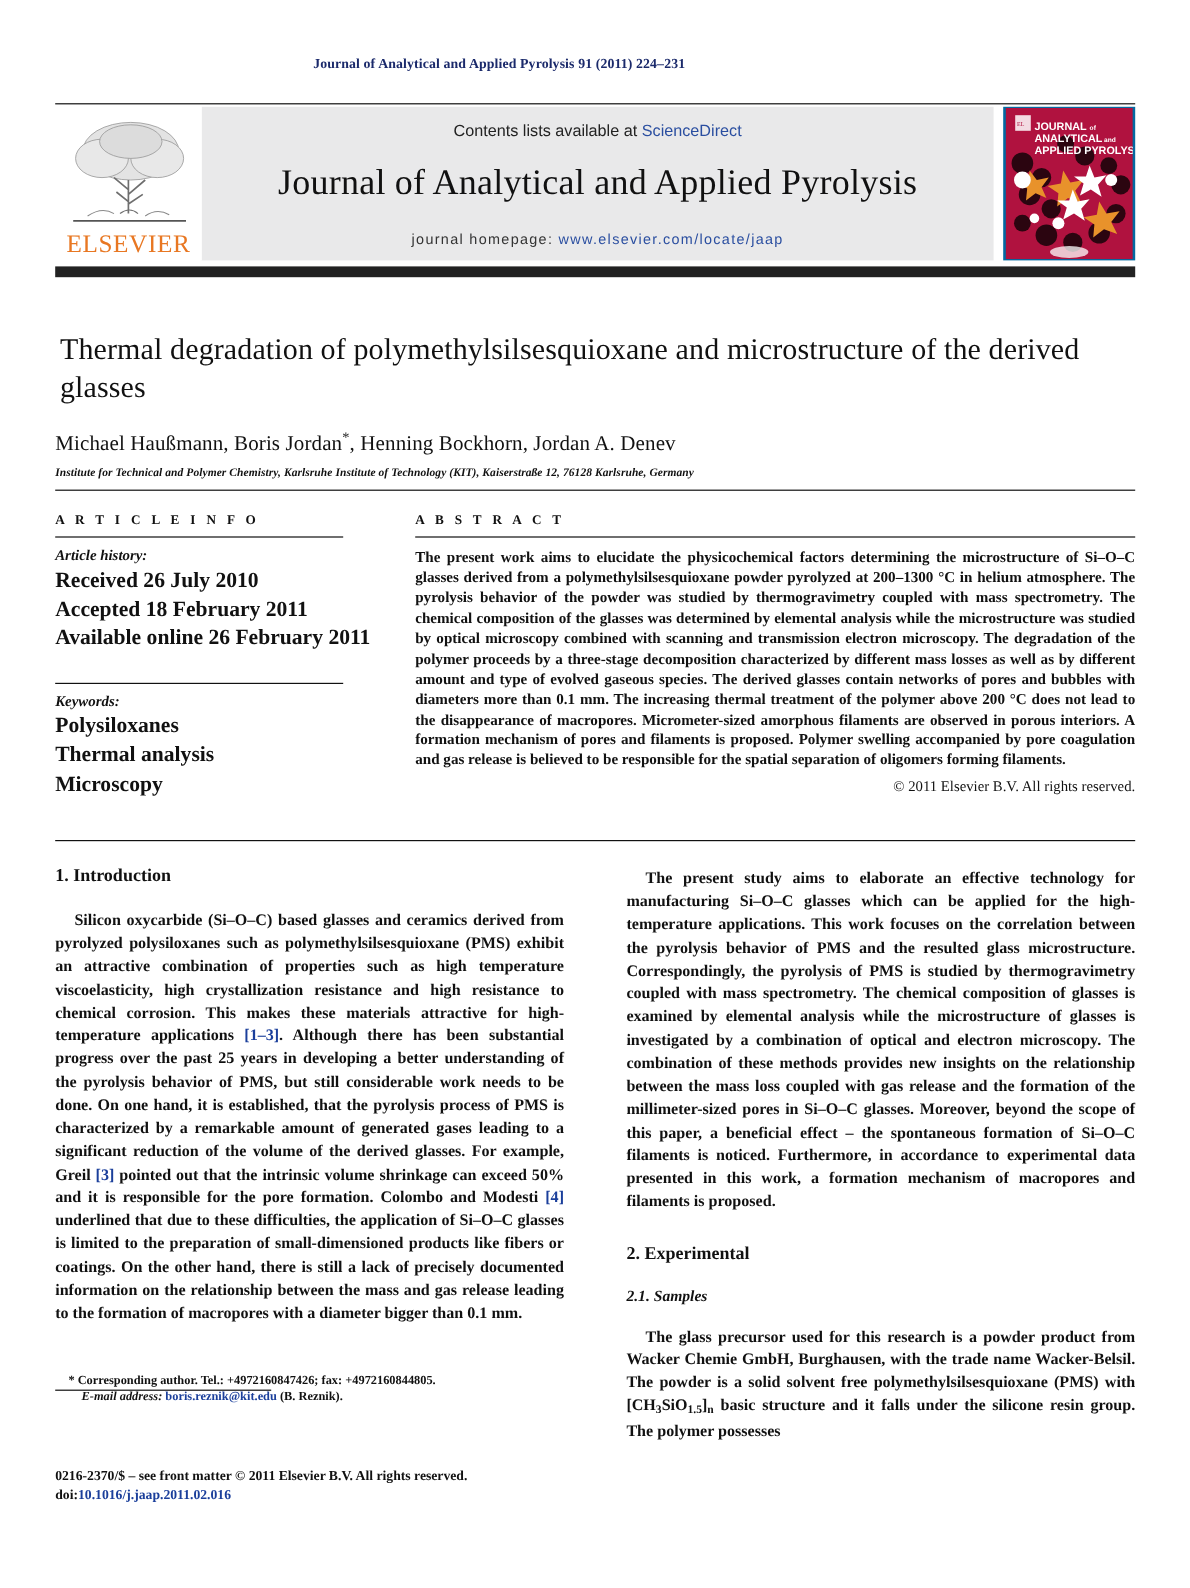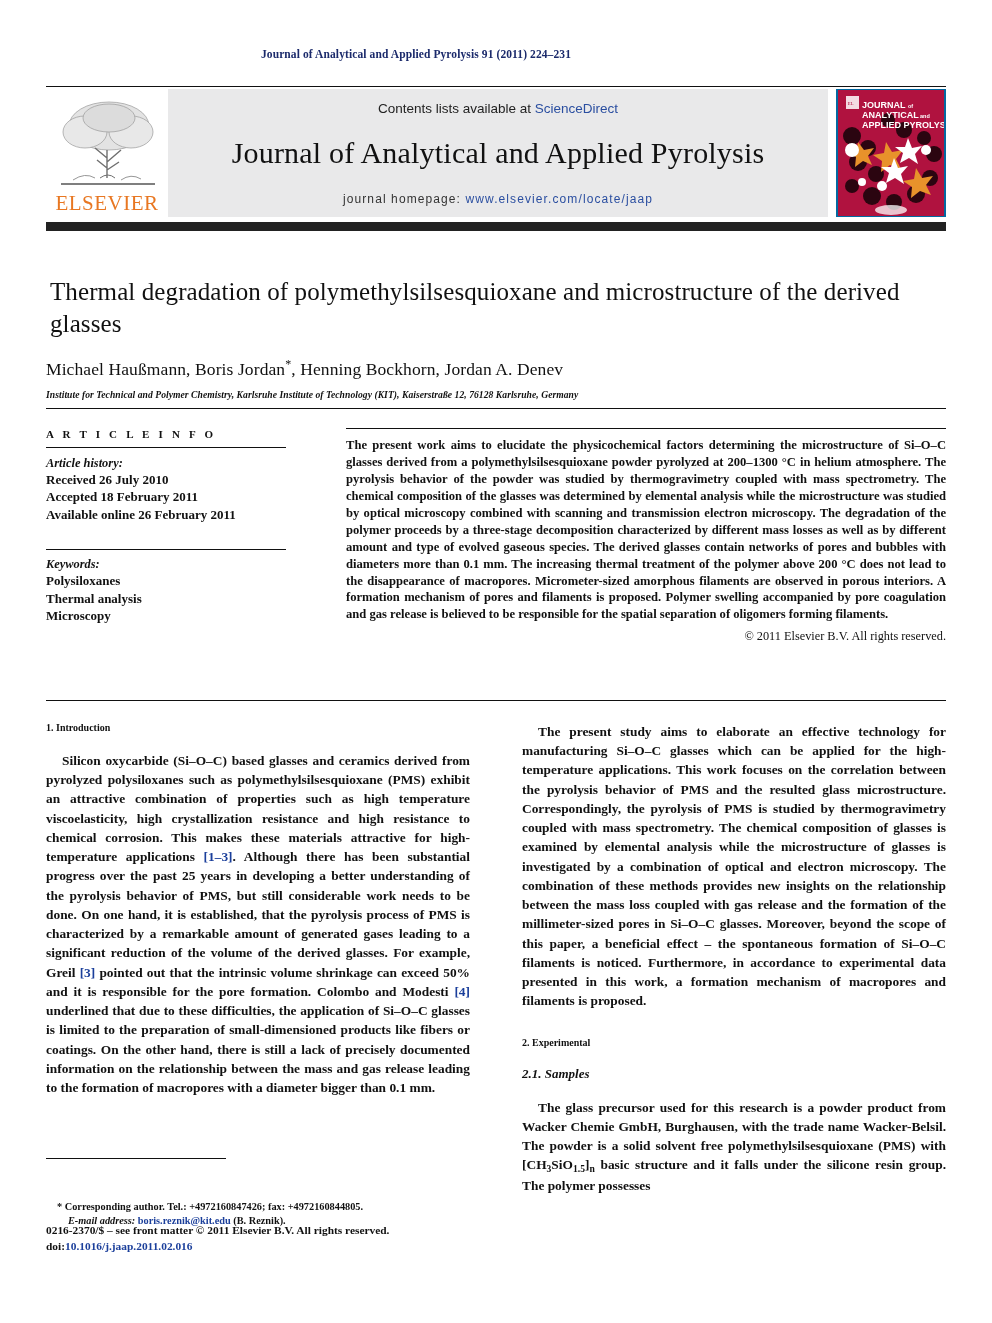--- a/index.html
+++ b/index.html
@@ -188,21 +188,21 @@
     font-family: "Liberation Serif", serif;
     font-style: italic;
     font-weight: bold;
     font-size: 12.4px;
     color: #111;
     margin: 0;
   }
   .info-line {
     font-family: "Liberation Serif", serif;
     font-weight: bold;
-    font-size: 13px;
+    font-size: 18px;
     color: #111;
     margin: 0;
     line-height: 1.34;
   }
   .info-gap { height: 20px; }
   .info-sep {
     border-top: 1.1px solid #111;
     width: 240px;
     margin: 6px 0 7px 0;
   }
@@ -238,21 +238,21 @@
     left: 46px;
     top: 722px;
     width: 900px;
     display: flex;
     gap: 52px;
   }
   .bcol { width: 424px; flex: 0 0 424px; }
   .sec-head {
     font-family: "Liberation Serif", serif;
     font-weight: bold;
-    font-size: 10px;
+    font-size: 15px;
     color: #111;
     margin: 0 0 18px 0;
   }
   .sec-head-2 { margin-top: 26px; }
   .subsec-head {
     font-family: "Liberation Serif", serif;
     font-weight: bold;
     font-style: italic;
     font-size: 13px;
     color: #111;
@@ -275,21 +275,21 @@
   .foot-rule {
     position: absolute;
     left: 46px;
     top: 1158px;
     width: 180px;
     border-top: 1px solid #111;
   }
   .footnotes {
     position: absolute;
     left: 46px;
-    top: 1200px;
+    top: 1144px;
     width: 430px;
     font-family: "Liberation Serif", serif;
     font-weight: bold;
     font-size: 10.3px;
     line-height: 1.4;
     color: #111;
   }
   .footnotes .fn {
     text-indent: -11px;
     padding-left: 22px;
@@ -416,20 +416,21 @@
         <div class="info-line">Available online 26 February 2011</div>
         <div class="info-gap"></div>
         <div class="info-sep"></div>
         <div class="info-label">Keywords:</div>
         <div class="info-line">Polysiloxanes</div>
         <div class="info-line">Thermal analysis</div>
         <div class="info-line">Microscopy</div>
       </div>
 
       <div class="col-abs">
+        <div class="sec-kicker">A B S T R A C T</div>
         <div class="kicker-rule"></div>
         <p class="abstract-body">The present work aims to elucidate the physicochemical factors determining the microstructure of Si–O–C glasses derived from a polymethylsilsesquioxane powder pyrolyzed at 200–1300 °C in helium atmosphere. The pyrolysis behavior of the powder was studied by thermogravimetry coupled with mass spectrometry. The chemical composition of the glasses was determined by elemental analysis while the microstructure was studied by optical microscopy combined with scanning and transmission electron microscopy. The degradation of the polymer proceeds by a three-stage decomposition characterized by different mass losses as well as by different amount and type of evolved gaseous species. The derived glasses contain networks of pores and bubbles with diameters more than 0.1 mm. The increasing thermal treatment of the polymer above 200 °C does not lead to the disappearance of macropores. Micrometer-sized amorphous filaments are observed in porous interiors. A formation mechanism of pores and filaments is proposed. Polymer swelling accompanied by pore coagulation and gas release is believed to be responsible for the spatial separation of oligomers forming filaments.</p>
         <div class="copyright-line">© 2011 Elsevier B.V. All rights reserved.</div>
       </div>
 
     </div>
   </div>
 
   <div class="body-rule"></div>
 

